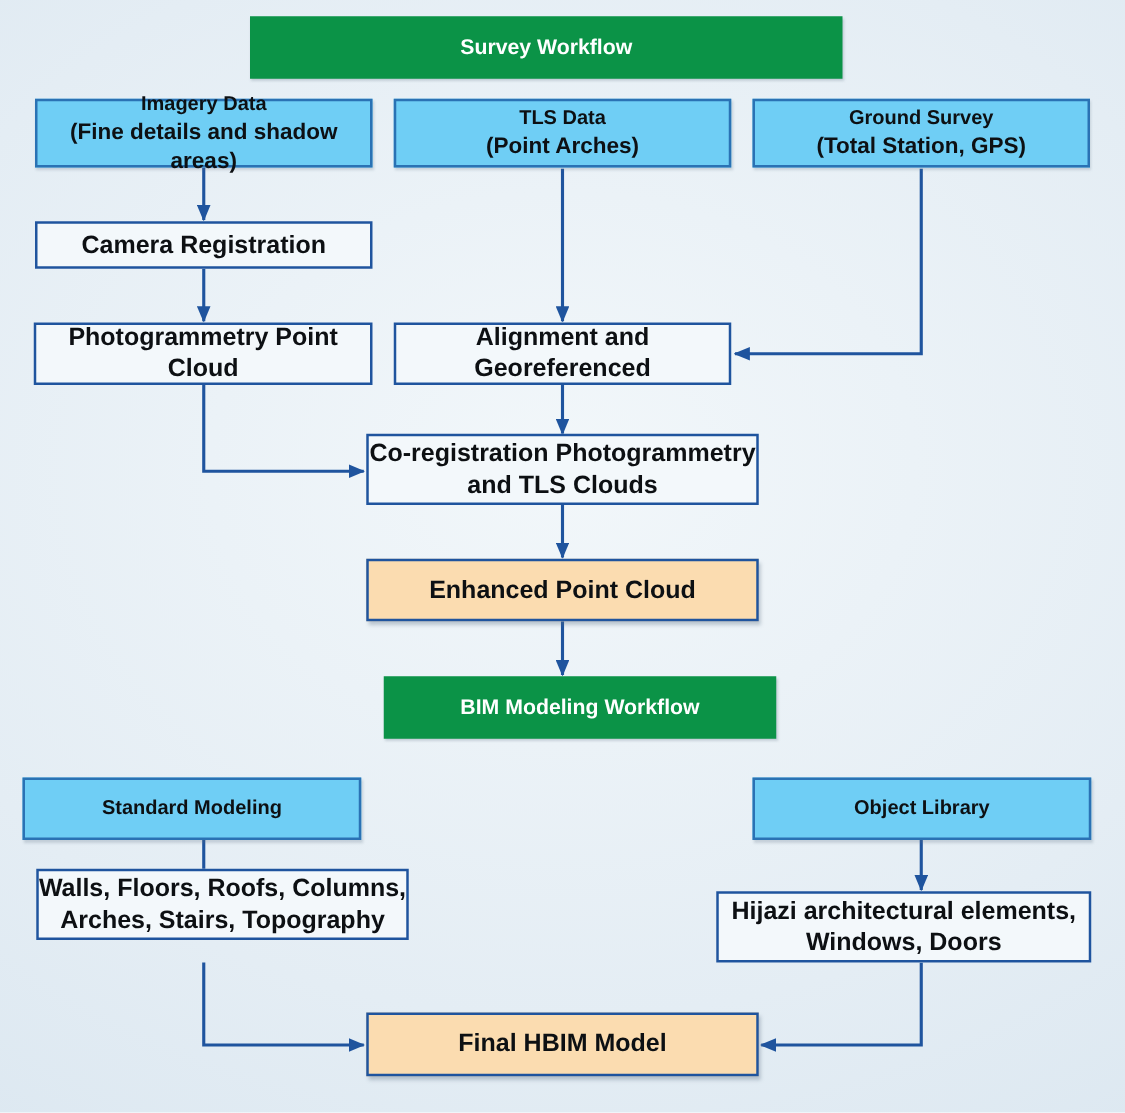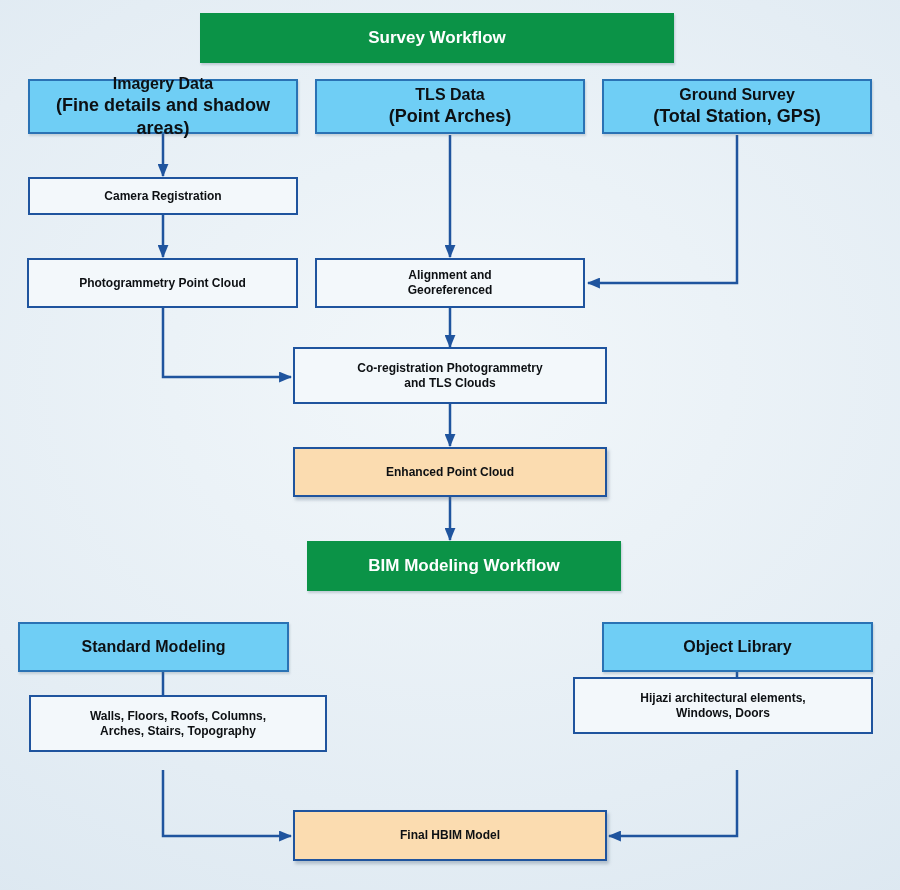--- a/index.html
+++ b/index.html
@@ -24,24 +24,24 @@
   .node .l1,.node .l2{width:100%;}
   .green{
     background:var(--banner-green);color:var(--banner-text);font-size:17px;
     box-shadow:1px 2px 2px rgba(70,95,115,.25);
   }
   .blue{
     background:var(--blue-fill);border:2px solid var(--blue-border);font-size:16px;
     box-shadow:1px 2px 2px rgba(90,110,130,.25);
   }
   .white{
-    background:var(--white-fill);border:2px solid var(--line-navy);font-size:12px;
+    background:var(--white-fill);border:2px solid var(--line-navy);font-size:20px;
   }
   .orange{
-    background:var(--orange-fill);border:2px solid var(--line-navy);font-size:12px;
+    background:var(--orange-fill);border:2px solid var(--line-navy);font-size:20px;
     box-shadow:2px 3px 3px rgba(90,110,130,.35);
   }
   .paren .l2{font-size:18px;}
 </style>
 </head>
 <body>
 
 <div class="canvas">
 
   <svg class="arrows" width="900" height="890">
@@ -115,21 +115,21 @@
 
   <div class="node blue" style="left:602px;top:622px;width:271px;height:50px">
     <div class="l1">Object Library</div>
   </div>
 
   <div class="node white" style="left:29px;top:695px;width:298px;height:57px">
     <div class="l1">Walls, Floors, Roofs, Columns,</div>
     <div class="l2">Arches, Stairs, Topography</div>
   </div>
 
-  <div class="node white" style="left:573px;top:677px;width:300px;height:57px">
+  <div class="node white" style="left:573px;top:713px;width:300px;height:57px">
     <div class="l1">Hijazi architectural elements,</div>
     <div class="l2">Windows, Doors</div>
   </div>
 
   <div class="node orange" style="left:293px;top:810px;width:314px;height:51px">
     <div class="l1">Final HBIM Model</div>
   </div>
 
 </div>
 

